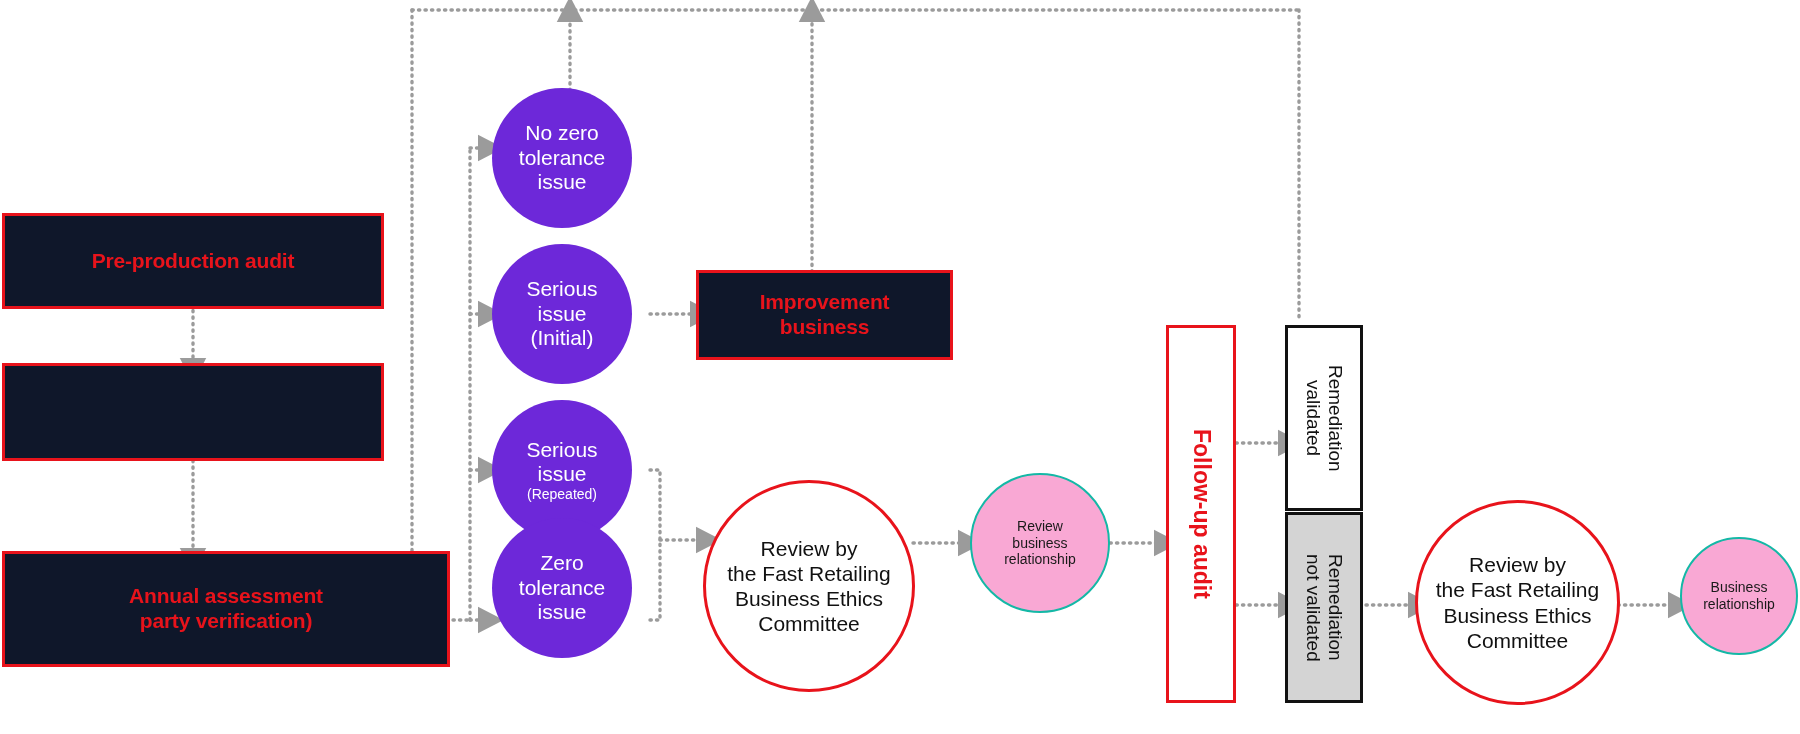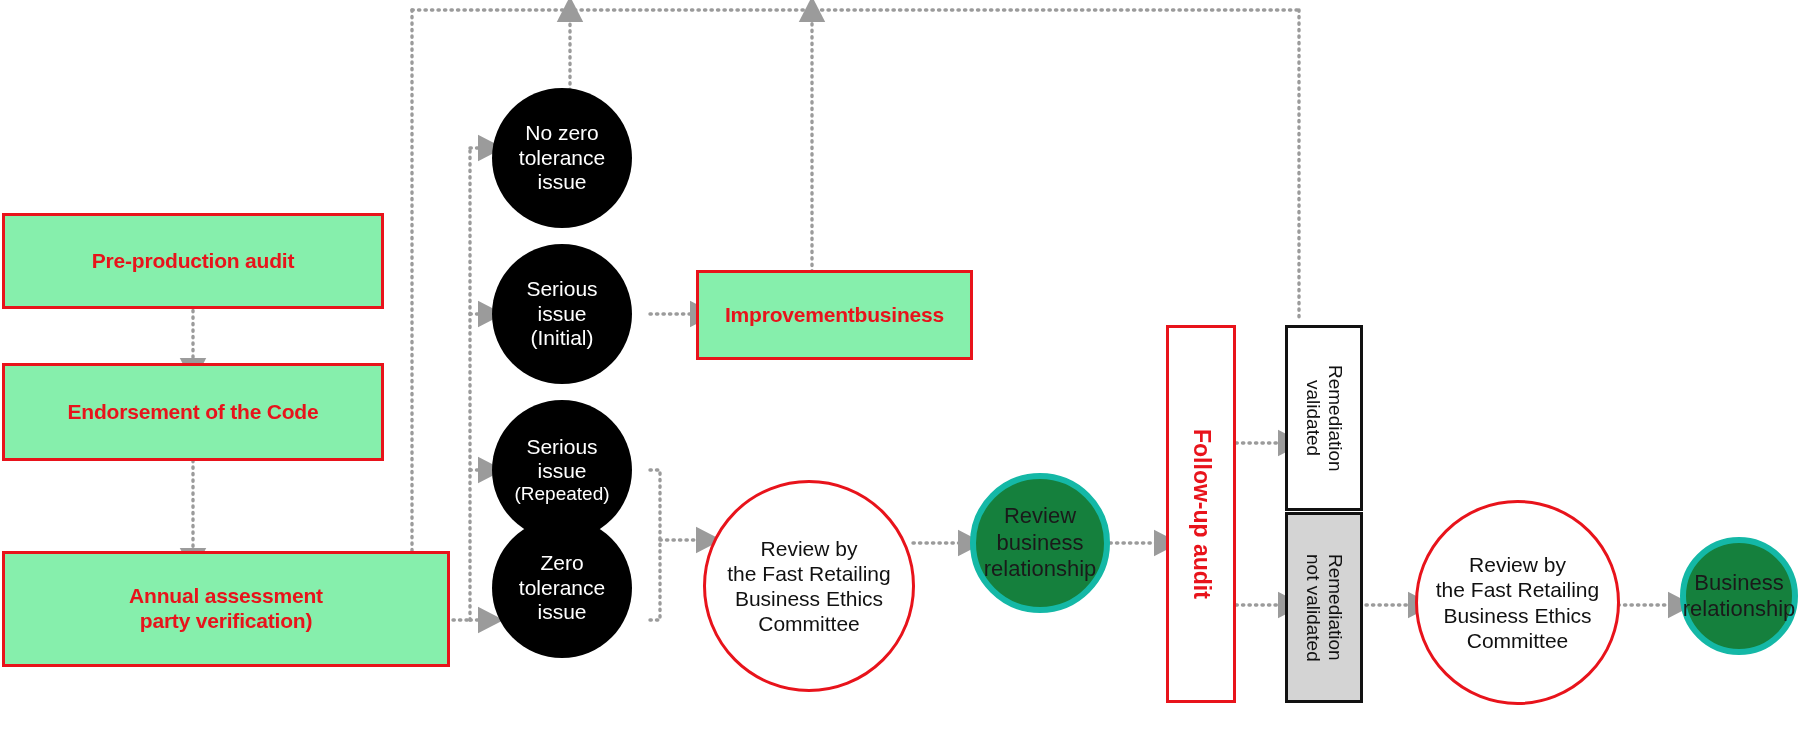--- a/index.html
+++ b/index.html
@@ -33,55 +33,55 @@
     box-sizing: border-box;
     display: flex;
     align-items: center;
     justify-content: center;
     text-align: center;
   }
 
   
   .rect-red {
     border: 3px solid #e8131b;
-    background: #86efac;
+    background: #0f172a;
     color: #e8131b;
     font-weight: bold;
     font-size: 21px;
     line-height: 1.18;
     letter-spacing: -0.2px;
   }
 
   
   .circle-solid {
     border-radius: 50%;
-    background: #000000;
+    background: #6d28d9;
     color: #ffffff;
     font-size: 21px;
     font-weight: normal;
     line-height: 1.16;
   }
 
   
   .circle-red-outline {
     border-radius: 50%;
     border: 3px solid #e8131b;
     background: #ffffff;
     color: #111111;
     font-size: 21px;
     line-height: 1.2;
   }
 
   
   .circle-grey-outline {
     border-radius: 50%;
-    border: 6px solid #14b8a6;
-    background: #15803d;
+    border: 2px solid #14b8a6;
+    background: #f9a8d4;
     color: #1a1a1a;
-    font-size: 22px;
+    font-size: 14px;
     line-height: 1.2;
   }
 
   
   .rect-red-vertical {
     border: 3px solid #e8131b;
     background: #ffffff;
     color: #e8131b;
     font-weight: bold;
     font-size: 23px;
@@ -174,21 +174,20 @@
 
       <path d="M1618,605 L1672,605" marker-end="url(#ar-right)"></path>
     </g>
   </svg>
 
   <div class="node rect-red" style="left:2px; top:213px; width:382px; height:96px;">
     <span class="txt">Pre-production audit</span>
   </div>
 
   <div class="node rect-red" style="left:2px; top:363px; width:382px; height:98px; flex-direction:column;">
-    <span class="txt">Endorsement of the Code</span>
   </div>
 
   <div class="node rect-red" style="left:2px; top:551px; width:448px; height:116px; flex-direction:column;">
     <span class="txt">Annual assessment</span>
     <span class="txt">party verification)</span>
   </div>
 
   <div class="node circle-solid" style="left:492px; top:88px; width:140px; height:140px; flex-direction:column;">
     <span class="txt">No zero</span>
     <span class="txt">tolerance</span>
@@ -197,30 +196,30 @@
 
   <div class="node circle-solid" style="left:492px; top:244px; width:140px; height:140px; flex-direction:column;">
     <span class="txt">Serious</span>
     <span class="txt">issue</span>
     <span class="txt">(Initial)</span>
   </div>
 
   <div class="node circle-solid" style="left:492px; top:400px; width:140px; height:140px; flex-direction:column;">
     <span class="txt">Serious</span>
     <span class="txt">issue</span>
-    <span class="txt" style="font-size:19px;">(Repeated)</span>
+    <span class="txt" style="font-size:14px;">(Repeated)</span>
   </div>
 
   <div class="node circle-solid" style="left:492px; top:518px; width:140px; height:140px; flex-direction:column;">
     <span class="txt">Zero</span>
     <span class="txt">tolerance</span>
     <span class="txt">issue</span>
   </div>
 
-  <div class="node rect-red" style="left:696px; top:270px; width:277px; height:90px; flex-direction:row;">
+  <div class="node rect-red" style="left:696px; top:270px; width:257px; height:90px; flex-direction:column;">
     <span class="txt">Improvement</span>
     <span class="txt">business</span>
   </div>
 
   <div class="node circle-red-outline" style="left:703px; top:480px; width:212px; height:212px; flex-direction:column;">
     <span class="txt">Review by</span>
     <span class="txt">the Fast Retailing</span>
     <span class="txt">Business Ethics</span>
     <span class="txt">Committee</span>
   </div>

